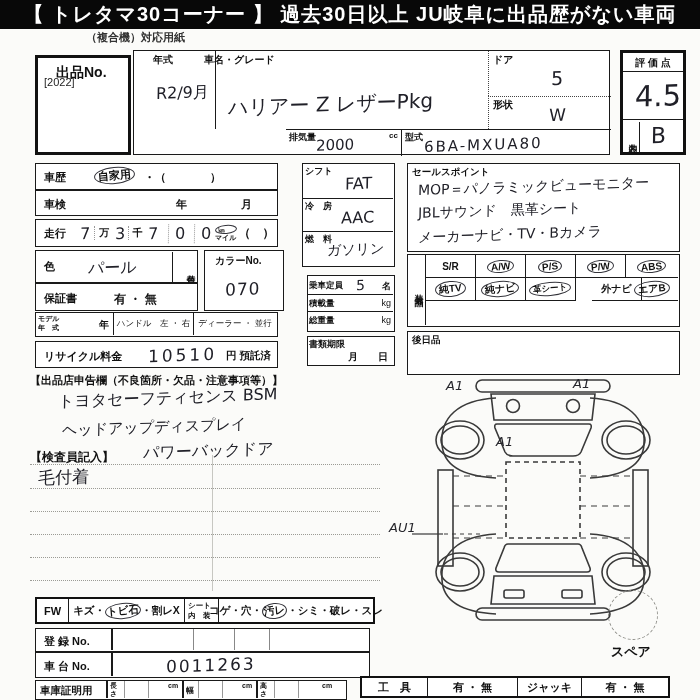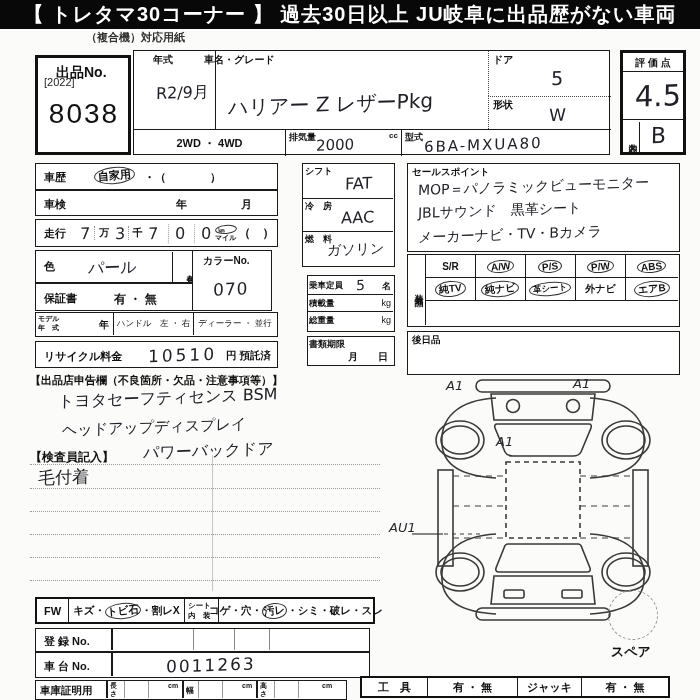--- a/index.html
+++ b/index.html
@@ -20,42 +20,38 @@
 <body>
 
 <div id="sheet">
 
   <div class="abs" style="left:0;top:0;width:700px;height:29px;background:#080808;color:#fff;display:flex;align-items:center;justify-content:center;font-size:20px;font-weight:bold;letter-spacing:1px;">【 トレタマ30コーナー 】  過去30日以上 JU岐阜に出品歴がない車両</div>
   <div class="abs lb" style="left:86px;top:30px;font-size:11px;color:#333;">（複合機）対応用紙</div>
 
   <div class="abs bx3" style="left:35px;top:55px;width:96px;height:100px;background:#fff;">
     <div class="abs lb" style="left:18px;top:6px;font-size:14px;">出品No.</div>
     <div class="abs" style="left:6px;top:18px;font-size:11px;color:#222;">[2022]</div>
-    <div class="abs" style="left:0;top:40px;width:92px;text-align:center;font-size:28px;letter-spacing:2px;color:#111;">8038</div>
   </div>
 
   <div class="abs bx" style="left:133px;top:50px;width:477px;height:105px;background:#fff;">
     <div class="cell" style="left:16px;top:0;width:66px;height:78px;border-right:1.5px solid #1a1a1a;">
       <span class="lb" style="position:absolute;left:3px;top:2px;font-size:10px;">年式</span>
       <span class="hw" style="position:absolute;left:6px;top:32px;font-size:16px;">R2/9月</span>
     </div>
     <div class="cell" style="left:66px;top:0;width:288px;height:78px;">
       <span class="lb" style="position:absolute;left:4px;top:2px;font-size:10px;">車名・グレード</span>
       <span class="hw" style="position:absolute;left:28px;top:40px;font-size:20px;">ハリアー Z レザーPkg</span>
     </div>
     <div class="cell" style="left:354px;top:0;width:123px;height:45px;border-left:1.5px dotted #444;">
       <span class="lb" style="position:absolute;left:4px;top:2px;font-size:10px;">ドア</span>
       <span class="hw" style="position:absolute;left:62px;top:16px;font-size:19px;">5</span>
     </div>
     <div class="cell" style="left:354px;top:45px;width:123px;height:33px;border-left:1.5px dotted #444;border-top:1.5px dotted #444;">
       <span class="lb" style="position:absolute;left:4px;top:1px;font-size:10px;">形状</span>
       <span class="hw" style="position:absolute;left:60px;top:8px;font-size:17px;">W</span>
-    </div>
-    <div class="cell" style="left:0;top:78px;width:152px;height:27px;border-top:1.5px solid #1a1a1a;border-right:1.5px solid #1a1a1a;display:flex;align-items:center;justify-content:center;">
-      <span class="lb" style="font-size:11px;">2WD ・ 4WD</span>
     </div>
     <div class="cell" style="left:152px;top:78px;width:116px;height:27px;border-top:1.5px solid #1a1a1a;border-right:1.5px solid #1a1a1a;">
       <span class="lb" style="position:absolute;left:3px;top:1px;font-size:9px;">排気量</span>
       <span class="lb" style="position:absolute;right:3px;top:1px;font-size:8px;">cc</span>
       <span class="hw" style="position:absolute;left:30px;top:6px;font-size:15px;">2000</span>
     </div>
     <div class="cell" style="left:268px;top:78px;width:209px;height:27px;border-top:1.5px solid #1a1a1a;">
       <span class="lb" style="position:absolute;left:3px;top:1px;font-size:9px;">型式</span>
       <span class="hw" style="position:absolute;left:22px;top:6px;font-size:15px;letter-spacing:2px;">6BA-MXUA80</span>
     </div>
@@ -99,21 +95,21 @@
 
   <div class="abs bx" style="left:35px;top:250px;width:163px;height:33px;background:#fff;">
     <span class="lb" style="position:absolute;left:8px;top:8px;font-size:11px;">色</span>
     <span class="hw" style="position:absolute;left:52px;top:7px;font-size:16px;">パール</span>
     <span class="lb vtext" style="position:absolute;right:0;top:1px;width:24px;height:31px;border-left:1.5px solid #1a1a1a;font-size:9px;text-align:center;">色替</span>
   </div>
   <div class="abs bx" style="left:35px;top:283px;width:163px;height:28px;background:#fff;">
     <span class="lb" style="position:absolute;left:8px;top:7px;font-size:11px;">保証書</span>
     <span class="lb" style="position:absolute;left:78px;top:7px;font-size:12px;">有 ・ 無</span>
   </div>
-  <div class="abs bx" style="left:192px;top:250px;width:80px;height:61px;background:#fff;">
+  <div class="abs bx" style="left:204px;top:250px;width:80px;height:61px;background:#fff;">
     <span class="lb" style="position:absolute;left:10px;top:3px;font-size:10px;">カラーNo.</span>
     <span class="hw" style="position:absolute;left:20px;top:28px;font-size:17px;letter-spacing:1px;">070</span>
   </div>
 
   <div class="abs bx" style="left:302px;top:163px;width:93px;height:104px;background:#fff;">
     <div class="cell" style="left:0;top:0;width:90px;height:35px;border-bottom:1.5px solid #1a1a1a;">
       <span class="lb" style="position:absolute;left:2px;top:1px;font-size:9px;">シフト</span>
       <span class="hw" style="position:absolute;left:42px;top:10px;font-size:16px;">FAT</span>
     </div>
     <div class="cell" style="left:0;top:35px;width:90px;height:33px;border-bottom:1.5px solid #1a1a1a;">
@@ -192,21 +188,21 @@
       </div>
     <div class="cell ec" style="left:18px;top:23px;width:50px;height:23px;">
         <span class="hc">純TV</span>
       </div>
     <div class="cell ec" style="left:68px;top:23px;width:50px;height:23px;">
         <span class="hc">純ナビ</span>
       </div>
     <div class="cell ec" style="left:118px;top:23px;width:50px;height:23px;">
         <span class="hc" style="font-size:8.5px;">革シート</span>
       </div>
-    <div class="cell ec" style="left:168px;top:23px;width:50px;height:23px;">
+    <div class="cell ec" style="left:184px;top:23px;width:50px;height:23px;">
         <span>外ナビ</span>
       </div>
     <div class="cell ec" style="left:218px;top:23px;width:52px;height:23px;border-right:none;">
         <span class="hc">エアB</span>
       </div>
   </div>
 
   <div class="abs lb" style="left:30px;top:373px;font-size:11px;">【出品店申告欄（不良箇所・欠品・注意事項等）】</div>
 
   <div class="abs bx" style="left:407px;top:331px;width:273px;height:44px;background:#fff;">

